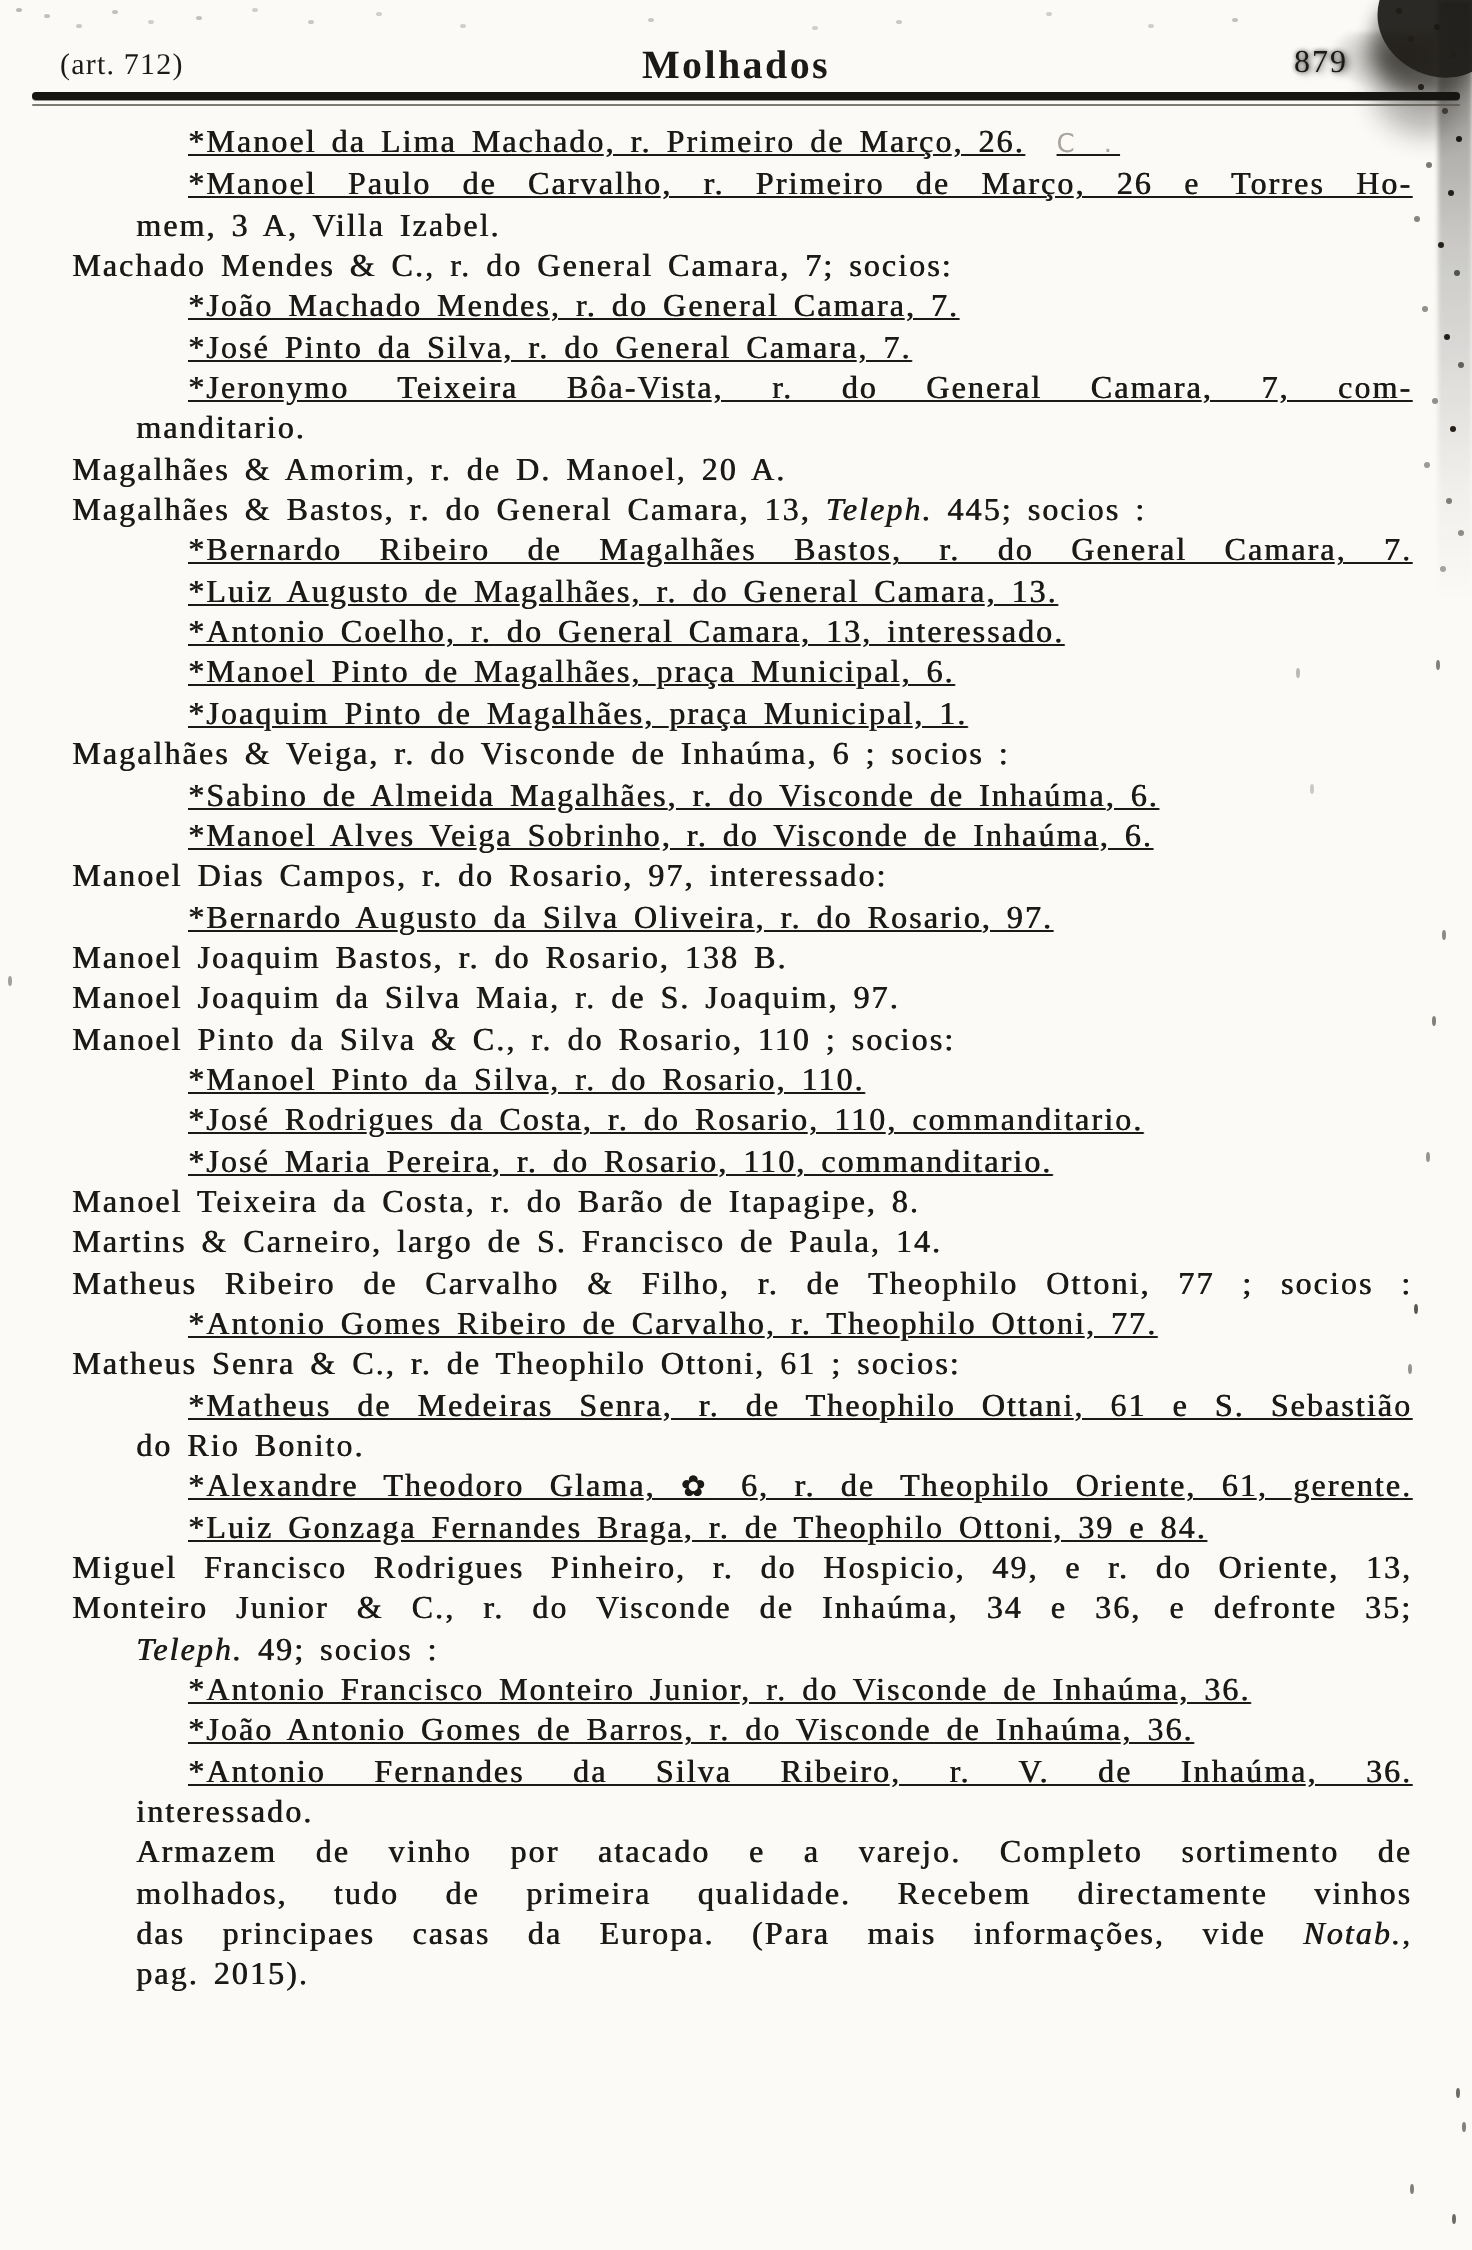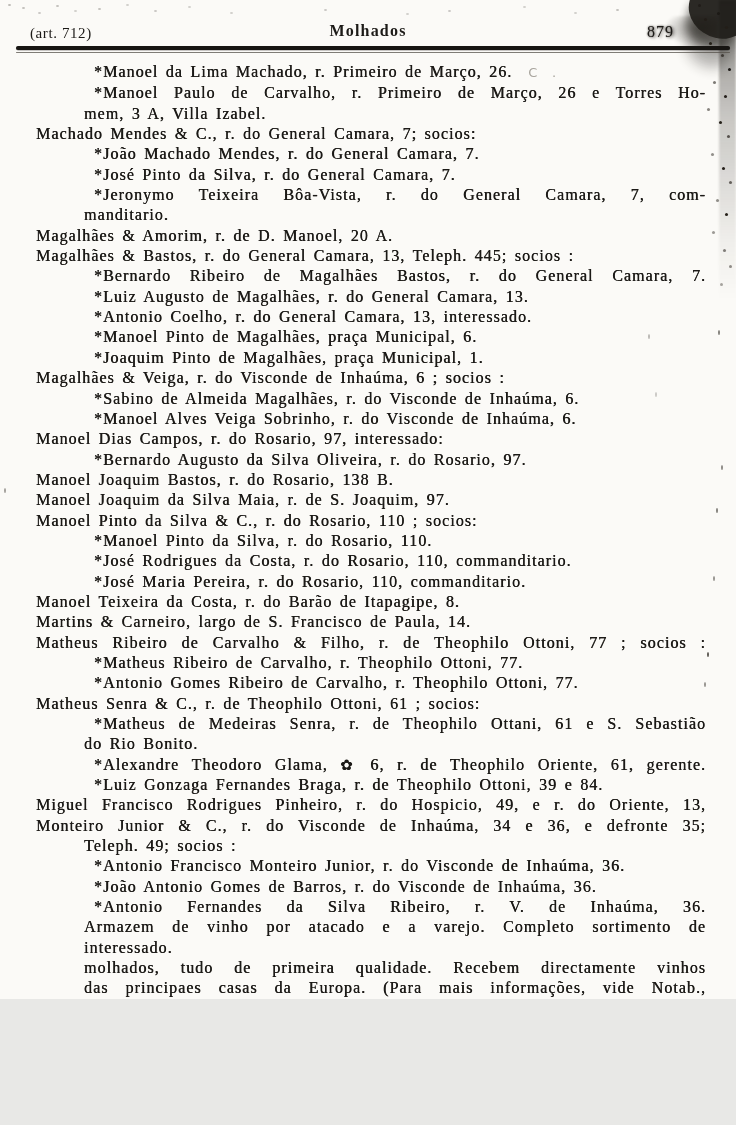--- a/index.html
+++ b/index.html
@@ -1,47 +1,47 @@
 <!DOCTYPE html>
 <html><head>
 <meta charset="utf-8">
 <title>Molhados — scanned directory page</title>
 <style>
   html,body { margin:0; padding:0; background:#e8e8e6; }
   .page {
-    position:relative; width:736px; height:999px; margin:0 auto;
+    position:relative; width:736px; height:1125px; margin:0 auto;
     background:#fbfaf7; overflow:hidden;
     font-family:"Liberation Serif","DejaVu Serif",serif;
     color:#1c1a17;
   }
   
   .header { position:absolute; top:18px; left:30px; right:30px; height:26px; }
   .header-left  { position:absolute; left:0; top:7px; font-size:15px; letter-spacing:.6px; }
   .header-title { position:absolute; left:0; right:0; top:4px; text-align:center;
-                  font-weight:bold; font-size:16px; letter-spacing:1.2px; }
+                  font-weight:bold; font-size:20px; letter-spacing:1.2px; }
   .header-page  { position:absolute; right:32px; top:5px; font-weight:normal; font-size:16px;
                   letter-spacing:1px; text-shadow:0 0 2px rgba(25,22,18,.75), 2px 1px 3px rgba(25,22,18,.5); }
   .rule { position:absolute; left:16px; right:6px; top:46px; }
   .rule-thick { height:3.6px; background:#171512; border-radius:2px;
                 box-shadow:0 .5px 0 rgba(23,21,18,.45); }
   .rule-thin  { height:1.4px; background:#56524b; margin-top:2.4px; opacity:.75; border-radius:1px; }
 
   
   .body-text {
     position:absolute; top:62px; left:36px; width:670px;
     font-size:16px; line-height:20.35px;
     letter-spacing:1.05px; word-spacing:2.4px;
     text-shadow:.35px 0 0 currentColor; 
   }
   .line { white-space:nowrap; }
-  .line.i1 { margin-left:48px; }
-  .line.i2 { margin-left:58px; }
+  .line.i1 { margin-left:32px; }
+  .line.i2 { margin-left:58px;text-decoration:underline; }
   .line.j  { white-space:normal; text-align:justify; text-align-last:justify; }
   .seg-n  {}
-  .seg-it { }
+  .seg-it { font-style:italic; }
   .seg-sym { font-family:"DejaVu Sans",sans-serif; font-size:14.5px; letter-spacing:0; }
   .seg-pencil { color:#a9a59e; text-shadow:none; font-size:13px; letter-spacing:4px;
                 margin-left:16px; font-family:"DejaVu Sans",sans-serif; }
 
   
   .blob-tr { position:absolute; top:-16px; right:-14px; width:62px; height:54px;
              background:#1a1814; transform:rotate(14deg);
              border-radius:34% 10% 46% 55%; opacity:.92;
              box-shadow:-4px 16px 9px -5px rgba(30,27,22,.55), -1px 38px 14px -8px rgba(30,27,22,.35); }
   .gutter-strip { position:absolute; top:0; right:0; width:17px; height:300px;
@@ -127,33 +127,32 @@
       <div class="line i2"><span class="seg-n">*Bernardo Augusto da Silva Oliveira, r. do Rosario, 97.</span></div>
       <div class="line i0"><span class="seg-n">Manoel Joaquim Bastos, r. do Rosario, 138 B.</span></div>
       <div class="line i0"><span class="seg-n">Manoel Joaquim da Silva Maia, r. de S. Joaquim, 97.</span></div>
       <div class="line i0"><span class="seg-n">Manoel Pinto da Silva &amp; C., r. do Rosario, 110 ; socios:</span></div>
       <div class="line i2"><span class="seg-n">*Manoel Pinto da Silva, r. do Rosario, 110.</span></div>
       <div class="line i2"><span class="seg-n">*José Rodrigues da Costa, r. do Rosario, 110, commanditario.</span></div>
       <div class="line i2"><span class="seg-n">*José Maria Pereira, r. do Rosario, 110, commanditario.</span></div>
       <div class="line i0"><span class="seg-n">Manoel Teixeira da Costa, r. do Barão de Itapagipe, 8.</span></div>
       <div class="line i0"><span class="seg-n">Martins &amp; Carneiro, largo de S. Francisco de Paula, 14.</span></div>
       <div class="line i0 j"><span class="seg-n">Matheus Ribeiro de Carvalho &amp; Filho, r. de Theophilo Ottoni, 77 ; socios :</span></div>
-      <div class="line i2"><span class="seg-n">*Matheus Ribeiro de Carvalho, r. Theophilo Ottoni, 77.</span></div>
       <div class="line i2"><span class="seg-n">*Antonio Gomes Ribeiro de Carvalho, r. Theophilo Ottoni, 77.</span></div>
       <div class="line i0"><span class="seg-n">Matheus Senra &amp; C., r. de Theophilo Ottoni, 61 ; socios:</span></div>
       <div class="line i2 j"><span class="seg-n">*Matheus de Medeiras Senra, r. de Theophilo Ottani, 61 e S. Sebastião</span></div>
       <div class="line i1"><span class="seg-n">do Rio Bonito.</span></div>
       <div class="line i2 j"><span class="seg-n">*Alexandre Theodoro Glama, </span><span class="seg-sym">✿</span><span class="seg-n"> 6, r. de Theophilo Oriente, 61, gerente.</span></div>
       <div class="line i2"><span class="seg-n">*Luiz Gonzaga Fernandes Braga, r. de Theophilo Ottoni, 39 e 84.</span></div>
       <div class="line i0 j"><span class="seg-n">Miguel Francisco Rodrigues Pinheiro, r. do Hospicio, 49, e r. do Oriente, 13,</span></div>
       <div class="line i0 j"><span class="seg-n">Monteiro Junior &amp; C., r. do Visconde de Inhaúma, 34 e 36, e defronte 35;</span></div>
       <div class="line i1"><span class="seg-it">Teleph.</span><span class="seg-n"> 49; socios :</span></div>
       <div class="line i2"><span class="seg-n">*Antonio Francisco Monteiro Junior, r. do Visconde de Inhaúma, 36.</span></div>
       <div class="line i2"><span class="seg-n">*João Antonio Gomes de Barros, r. do Visconde de Inhaúma, 36.</span></div>
       <div class="line i2 j"><span class="seg-n">*Antonio Fernandes da Silva Ribeiro, r. V. de Inhaúma, 36.</span></div>
+      <div class="line i1"><span class="seg-n">interessado.</span></div>
       <div class="line i1 j"><span class="seg-n">Armazem de vinho por atacado e a varejo. Completo sortimento de</span></div>
-      <div class="line i1"><span class="seg-n">interessado.</span></div>
       <div class="line i1 j"><span class="seg-n">molhados, tudo de primeira qualidade. Recebem directamente vinhos</span></div>
       <div class="line i1 j"><span class="seg-n">das principaes casas da Europa. (Para mais informações, vide </span><span class="seg-it">Notab.</span><span class="seg-n">,</span></div>
       <div class="line i1"><span class="seg-n">pag. 2015).</span></div>
     </div>
 
 </div>
 
 </body></html>

